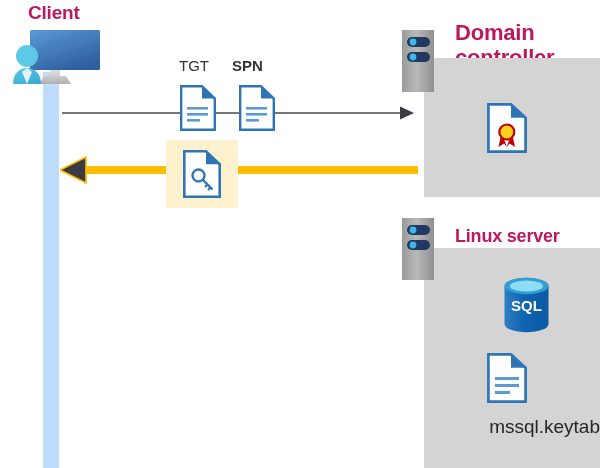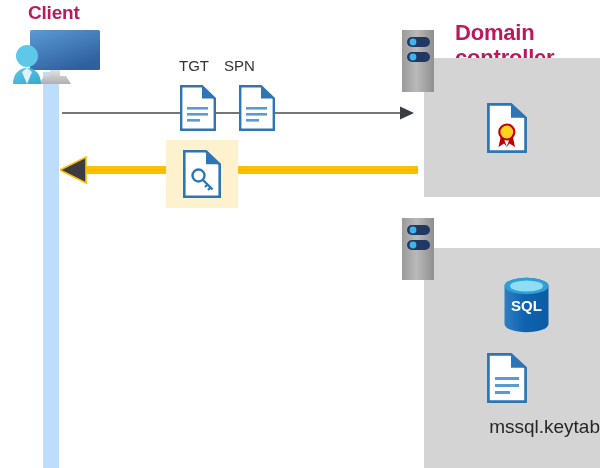--- a/index.html
+++ b/index.html
@@ -70,21 +70,21 @@
   
   #arrow-request { left: 62px;  top: 106px; width: 352px; height: 14px; }
   #arrow-reply   { left: 60px;  top: 156px; width: 358px; height: 28px; }
 
   
   .doc-label {
     font-size: 15px;
     color: #333333;
   }
   #tgt-label { left: 179px; top: 57px; }
-  #spn-label { left: 224px; top: 57px; }
+  #spn-label { left: 232px; top: 57px; font-weight: bold; }
 
   
   #tgt-doc { left: 180px; top: 85px; width: 36px; height: 46px; }
   #spn-doc { left: 239px; top: 85px; width: 36px; height: 46px; }
 
   
   #highlight-box {
     left: 166px;
     top: 140px;
     width: 72px;
@@ -229,20 +229,21 @@
       <path d="M24 1.4 L38.6 14.8 H24 Z" fill="#2e75b6"></path>
 
       <path d="M14.5 30 L11.5 44 L17 40.5 L20 44 Z" fill="#c00000"></path>
       <path d="M25 30 L28 44 L22.5 40.5 L19.5 44 Z" fill="#c00000"></path>
 
       <circle cx="19.8" cy="29" r="8.6" fill="#c00000"></circle>
       <circle cx="19.8" cy="29" r="6.4" fill="#ffd21e"></circle>
     </svg>
   </div>
 
+  <div class="abs title-text" id="linux-title">Linux server</div>
 
   <div class="abs host-box" id="linux-box"></div>
 
   <div class="abs server-icon" id="linux-server">
     <svg width="32" height="62" viewBox="0 0 32 62" xmlns="http://www.w3.org/2000/svg">
       <defs>
         <linearGradient id="rackGradB" x1="0" y1="0" x2="1" y2="0">
           <stop offset="0%" stop-color="#9a9a9a"></stop>
           <stop offset="45%" stop-color="#b9b9b9"></stop>
           <stop offset="100%" stop-color="#8f8f8f"></stop>

